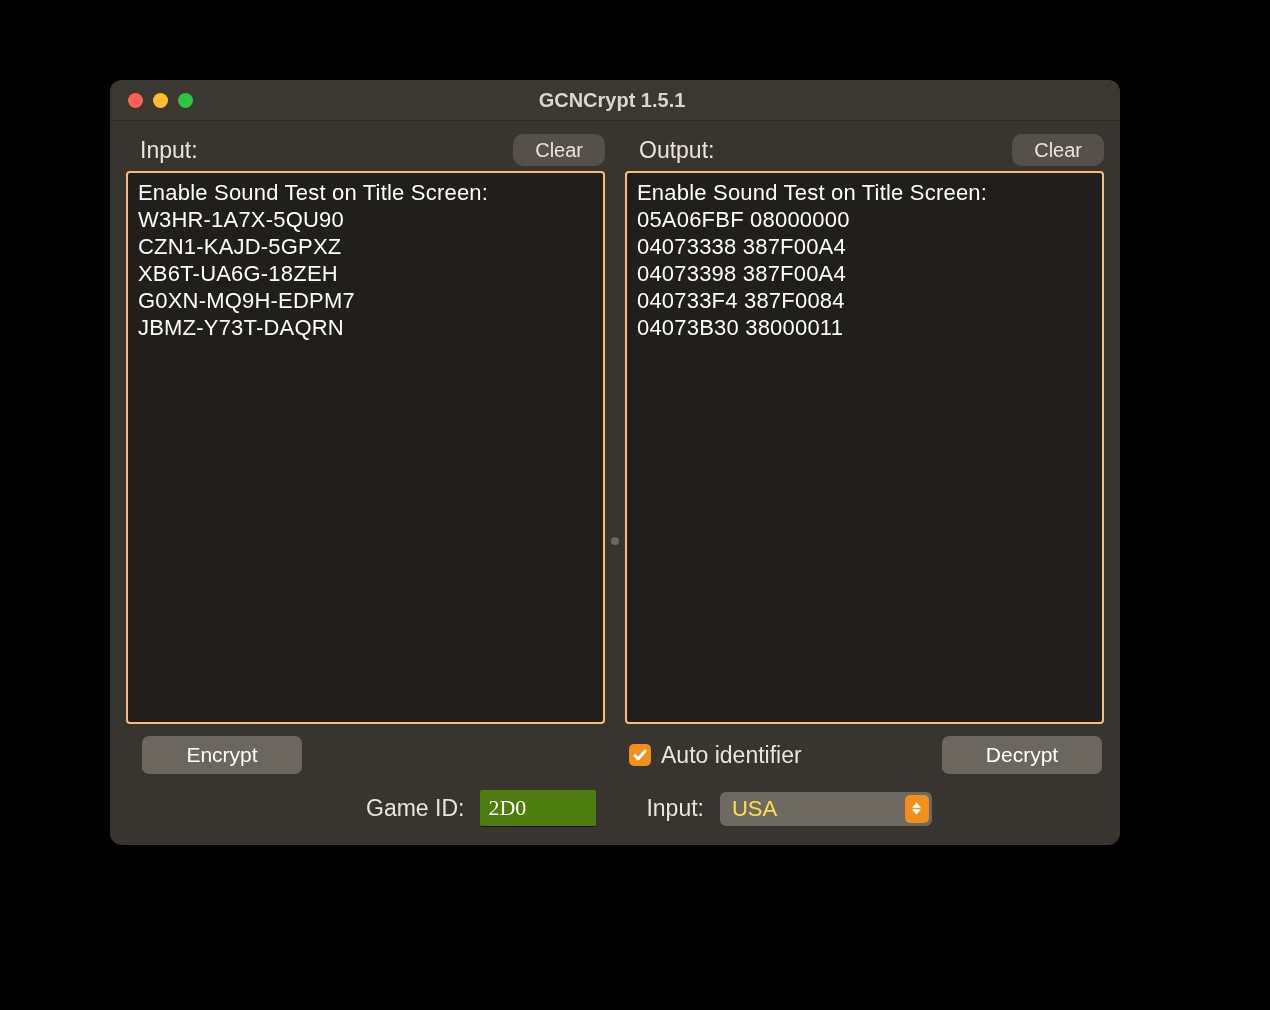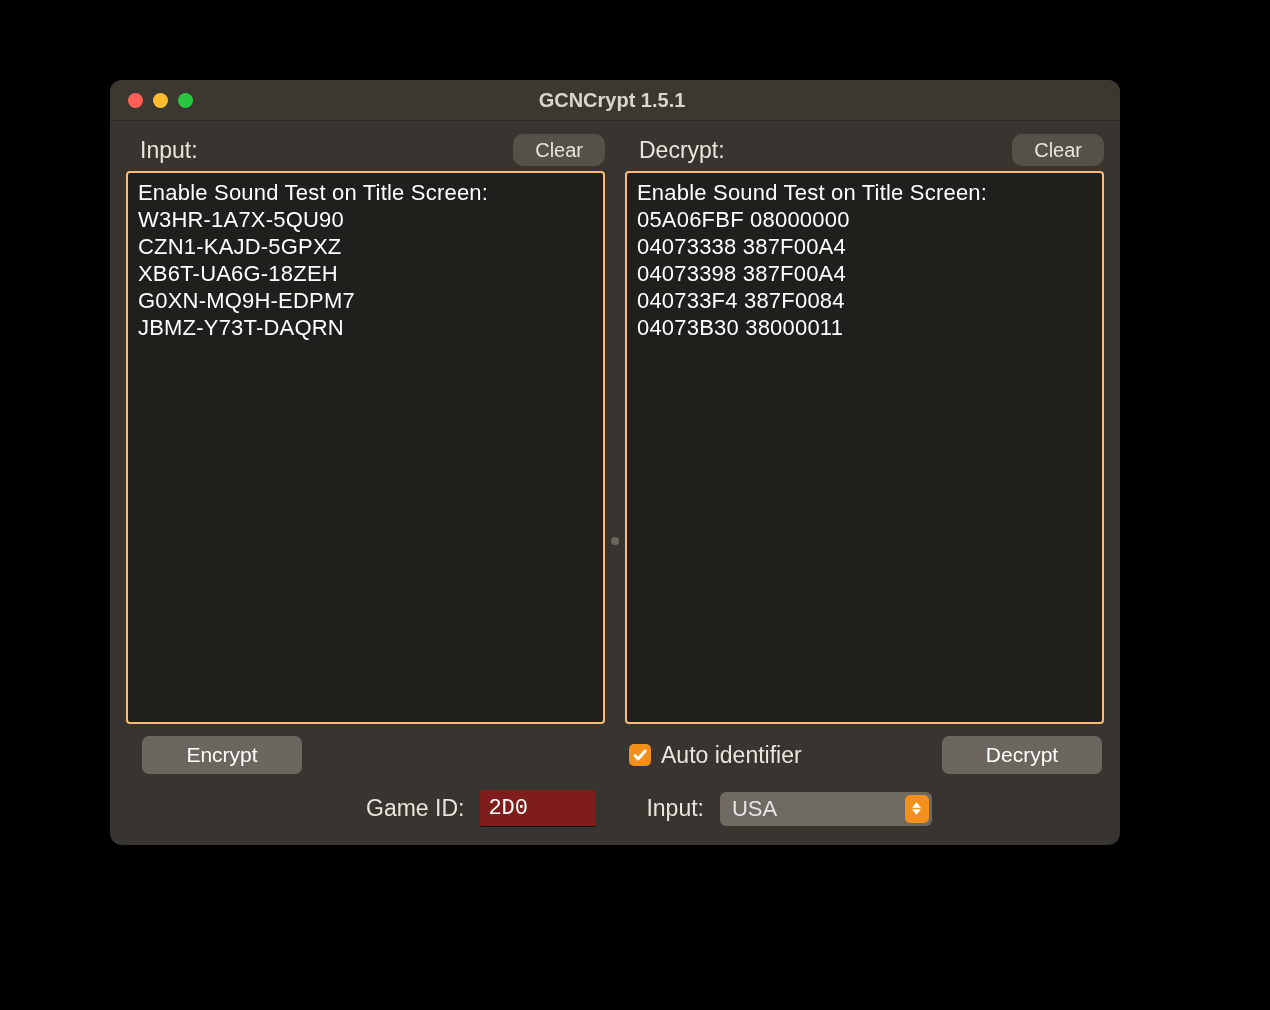--- a/index.html
+++ b/index.html
@@ -207,45 +207,45 @@
   .bottom-row .spacer-left { width: 236px; }
 
   .field-label {
     font-size: 23px;
     color: #e9e5de;
     margin-right: 16px;
     white-space: nowrap;
   }
 
   .text-input {
-    background: #7f1d1d;
+    background: #4d7c0f;
     border: none;
     border-bottom: 1px solid #111;
     color: #ffffff;
     font-size: 22px;
     padding: 3px 8px;
     width: 100px;
     height: 30px;
-    font-family: Liberation Mono, monospace;
+    font-family: Liberation Serif, serif;
     border-radius: 2px;
   }
 
   .select-wrap {
     position: relative;
     background: #6e6a62;
     border-radius: 6px;
     height: 34px;
     width: 200px;
     display: flex;
     align-items: center;
     padding-left: 12px;
     cursor: pointer;
   }
   .select-value {
-    color: #e5e5e5;
+    color: #fde047;
     font-size: 22px;
     font-weight: 400;
   }
   .select-stepper {
     position: absolute;
     right: 3px;
     top: 3px;
     bottom: 3px;
     width: 24px;
     background: #f38f1b;
@@ -290,21 +290,21 @@
 CZN1-KAJD-5GPXZ
 XB6T-UA6G-18ZEH
 G0XN-MQ9H-EDPM7
 JBMZ-Y73T-DAQRN</textarea>
       </div>
 
       <div class="splitter-dot"></div>
 
       <div class="pane">
         <div class="pane-header">
-          <span class="pane-label">Decrypt:</span>
+          <span class="pane-label">Output:</span>
           <button class="btn">Clear</button>
         </div>
         <textarea class="code-area" spellcheck="false" style="">Enable Sound Test on Title Screen:
 05A06FBF 08000000
 04073338 387F00A4
 04073398 387F00A4
 040733F4 387F0084
 04073B30 38000011</textarea>
       </div>
 

